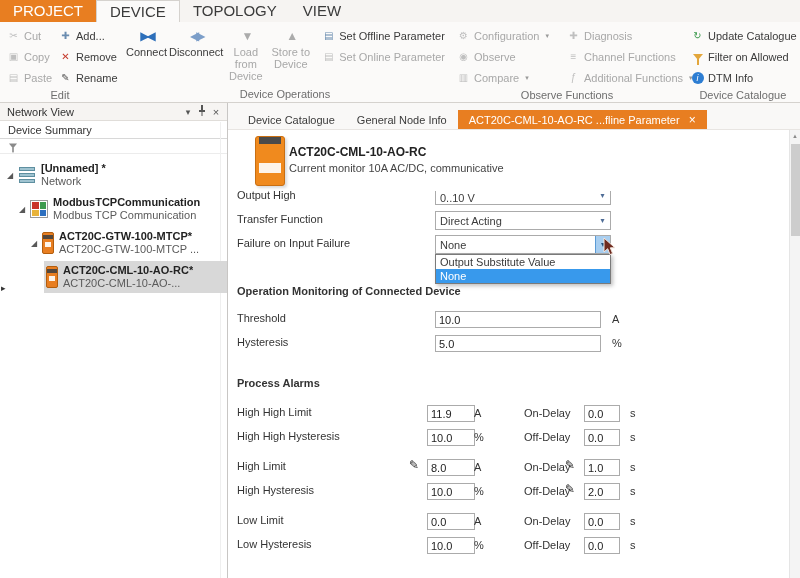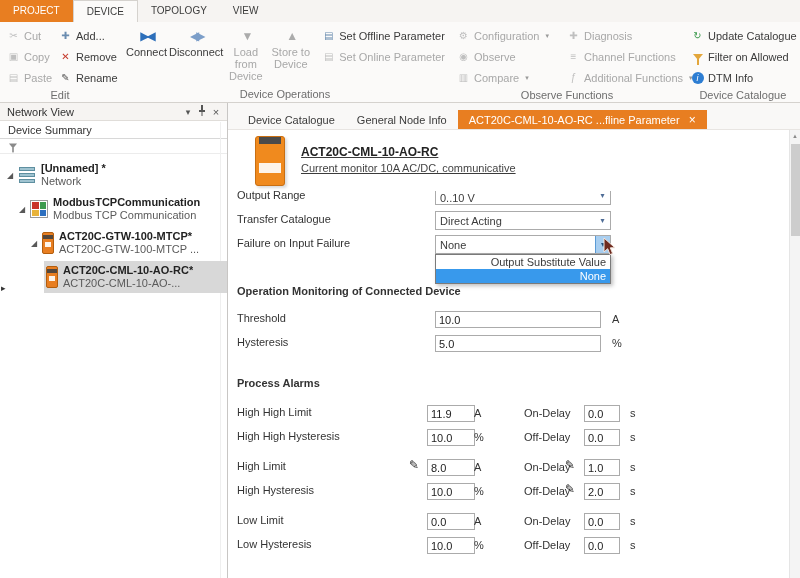--- a/index.html
+++ b/index.html
@@ -2,21 +2,21 @@
 <html><head>
 <meta charset="utf-8">
 <style>
   * { box-sizing:border-box; margin:0; padding:0; }
   html,body { width:800px; height:578px; overflow:hidden; background:#fff;
               font-family:"Liberation Sans","DejaVu Sans",sans-serif; font-size:11px; color:#3b3b3b; }
   #app { position:relative; width:800px; height:578px; background:#fff; }
 
   
   .tab-row { height:22px; background:#F6F4F2; display:flex; align-items:stretch; }
-  .rtab { padding:0 13px; line-height:22px; font-size:10px; color:#3b3b3b; cursor:default; }
+  .rtab { padding:0 13px; line-height:22px; font-size:15px; color:#3b3b3b; cursor:default; }
   .rtab.project { background:#E87E21; color:#fff; }
   .rtab.active { background:#FBFAF9; border:1px solid #D5D2CE; border-bottom:none; }
   .ribbon-body { height:81px; background:#FBFAF9; border-bottom:1px solid #D5D2CE; display:flex; }
   .rgroup { display:flex; flex-direction:column; }
   .rg-content { flex:1; padding:3px 2px 0 4px; }
   .rg-label { height:15px; text-align:center; color:#6e6e6e; font-size:11px; line-height:14px; }
   .rg-sep { width:1px; background:#E2DFDB; margin:3px 0; }
 
   .sbtn { display:flex; align-items:center; gap:4px; padding:0 3px; height:21px; font-size:11px;
           color:#3b3b3b; white-space:nowrap; cursor:default; }
@@ -85,21 +85,21 @@
   
   .doc-area { flex:1; background:#F9F8F7; position:relative; }
   .doc-tabs { margin-top:7px; height:20px; display:flex; align-items:stretch; padding-left:9px;
               border-bottom:1px solid #E8E5E2; }
   .dtab { display:inline-flex; align-items:center; padding:0 11px; color:#3b3b3b; cursor:default; }
   .dtab.active { background:#E87E21; color:#fff; }
   .tab-close { margin-left:9px; font-size:12px; line-height:12px; }
 
   .doc-content { position:absolute; top:27px; left:0; right:0; bottom:0; background:#fff; overflow:hidden; }
   .device-header { position:relative; z-index:5; background:#fff; height:61px; padding:6px 0 0 27px;
-                   display:flex; gap:16px;text-decoration:underline; }
+                   display:flex; gap:4px; }
   .module-image { width:30px; height:50px; background:#F08A1E; border:1px solid #C96F12; border-radius:3px;
                   position:relative; box-shadow:2px 2px 3px rgba(0,0,0,.15); flex:none; }
   .module-image::before { content:""; position:absolute; left:3px; right:3px; top:0; height:7px; background:#4A4A4A; }
   .module-image::after { content:""; position:absolute; left:3px; right:3px; top:26px; height:10px; background:#FDF4EA; }
   .dev-name { font-weight:bold; font-size:12px; color:#222; margin-top:9px; }
   .dev-desc { color:#444; margin-top:3px; }
 
   .form { position:relative; z-index:1; }
   .frow { position:relative; height:24px; }
   .frow.clipped { height:17px; overflow:hidden; }
@@ -107,21 +107,21 @@
   .clipped .flabel { top:-2px; }
   .fselect { position:absolute; left:207px; top:3px; width:176px; height:19px; border:1px solid #ABABAB;
              background:#fff; display:flex; align-items:center; }
   .clipped .fselect { top:-5px;align-items:flex-end; }
   .fsel-text { flex:1; padding:0 4px; white-space:nowrap; overflow:hidden; }
   .fsel-arrow { width:15px; height:100%; display:flex; align-items:center; justify-content:center;
                 color:#4E6C96; font-size:8px; }
   .fsel-arrow.hl { background:#A8CEF0; border-left:1px solid #5B9BD5; color:#1F4E79; }
 
   .dd-popup { position:absolute; left:207px; top:22px; width:176px; background:#fff; border:1px solid #7a7a7a;
-              box-shadow:2px 2px 4px rgba(0,0,0,.25); z-index:40;text-align:right; }
+              box-shadow:2px 2px 4px rgba(0,0,0,.25); z-index:40; }
   .dd-item { height:14px; line-height:14px; padding:0 4px; white-space:nowrap; }
   .dd-item.selected { background:#3899EC; color:#fff; }
 
   .fsection { margin:29px 0 0 9px; height:16px; font-weight:bold; color:#333; }
   .fsection.alarms { margin-top:22px; }
 
   input.winput, input.ainput, input.dinput {
       position:absolute; top:4px; height:17px; border:1px solid #ABABAB; background:#fff;
       font-family:"Liberation Sans","DejaVu Sans",sans-serif; font-size:11px; padding:0 3px; color:#222; }
   .winput { left:207px; width:166px; }
@@ -360,29 +360,29 @@
           <div class="module-image"></div>
           <div>
             <div class="dev-name">ACT20C-CML-10-AO-RC</div>
             <div class="dev-desc">Current monitor 10A AC/DC, communicative</div>
           </div>
         </div>
 
         <div class="form">
 
           <div class="frow clipped">
-            <span class="flabel">Output Range</span>
+            <span class="flabel">Output High</span>
             <div class="fselect">
               <span class="fsel-text">0..10 V</span>
               <span class="fsel-arrow">▾</span>
             </div>
           </div>
 
           <div class="frow">
-            <span class="flabel">Transfer Catalogue</span>
+            <span class="flabel">Transfer Function</span>
             <div class="fselect">
               <span class="fsel-text">Direct Acting</span>
               <span class="fsel-arrow">▾</span>
             </div>
           </div>
 
           <div class="frow">
             <span class="flabel">Failure on Input Failure</span>
             <div class="fselect">
               <span class="fsel-text">None</span>

